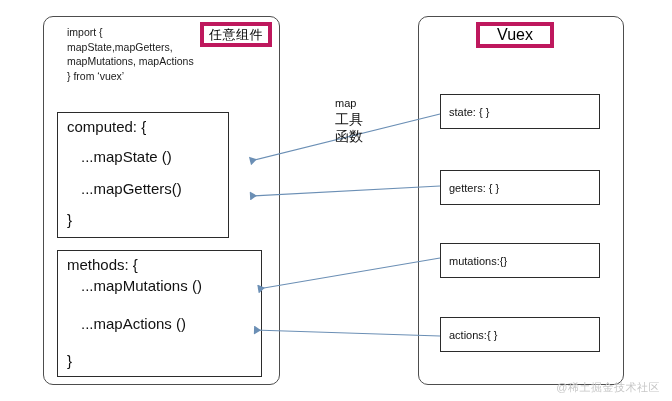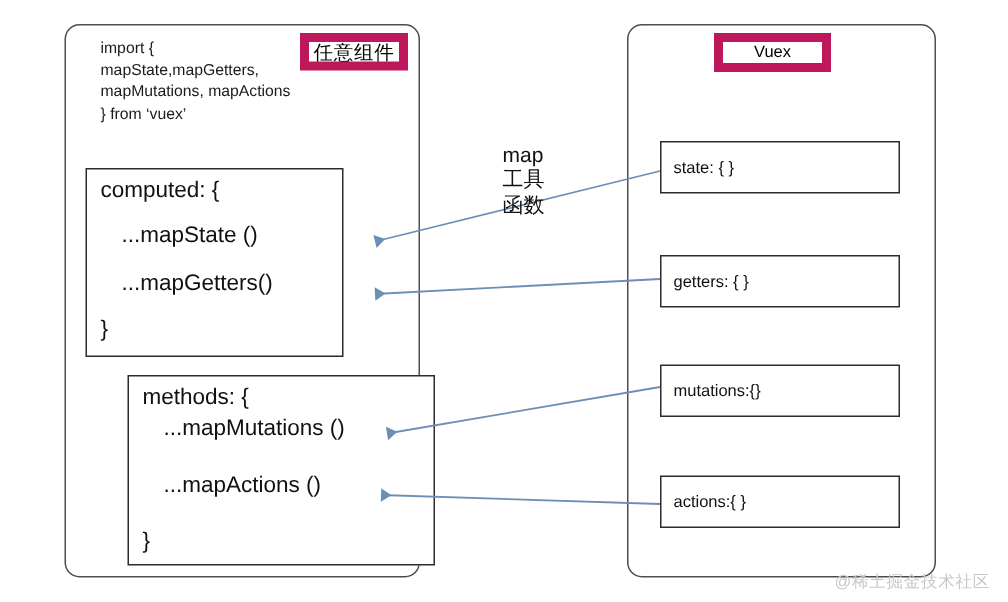--- a/index.html
+++ b/index.html
@@ -29,21 +29,21 @@
     box-sizing: border-box;
   }
   .box {
     position: absolute;
     border: 1px solid #2b2b2b;
     background: #ffffff;
     box-sizing: border-box;
   }
   .tag-box {
     position: absolute;
-    border: 6px solid #be185d;
+    border: 4px solid #be185d;
     background: #ffffff;
     box-sizing: border-box;
     display: flex;
     align-items: center;
     justify-content: center;
   }
 
   
   #component-panel { left: 43px; top: 16px; width: 237px; height: 369px; }
 
@@ -58,41 +58,41 @@
     left: 57px; top: 25px;
     width: 175px;
     font-size: 10.5px;
     line-height: 14.5px;
     color: #1a1a1a;
     white-space: pre-line;
     margin-left: 10px;
   }
 
   #computed-box { left: 57px; top: 112px; width: 172px; height: 126px; }
-  #methods-box  { left: 57px; top: 250px; width: 205px; height: 127px; margin-left: 28px; }
+  #methods-box  { left: 57px; top: 250px; width: 205px; height: 127px; }
 
   .code-block {
     padding: 6px 0 0 9px;
     font-size: 15px;
     color: #111111;
   }
   .code-line { line-height: 1.05; margin: 0; white-space: pre; }
   .code-line.head   { margin-bottom: 14px; }
   .code-line.indent { padding-left: 14px; margin-bottom: 16px; }
   .code-line.tail   { margin-bottom: 0; }
 
   #methods-box .code-line.head   { margin-bottom: 5px; }
   #methods-box .code-line.indent { margin-bottom: 22px; }
 
   
   #vuex-panel { left: 418px; top: 16px; width: 206px; height: 369px; }
 
   #vuex-tag {
     left: 476px; top: 22px; width: 78px; height: 26px;
-    font-size: 11px;
+    font-size: 16px;
   }
 
   .store-box {
     left: 440px;
     width: 160px;
     height: 35px;
     display: flex;
     align-items: center;
     padding-left: 8px;
     font-size: 11px;
@@ -105,21 +105,21 @@
 
   
   #map-label {
     position: absolute;
     left: 335px; top: 96px;
     width: 60px;
     text-align: left;
     color: #111111;
     z-index: 4;
   }
-  #map-label .lat  { font-size: 14px; line-height: 15px; display: block; }
+  #map-label .lat  { font-size: 11px; line-height: 15px; display: block; }
   #map-label .cjk  { font-size: 14px; line-height: 17px; display: block; }
 
   
   #arrow-layer {
     position: absolute;
     left: 0; top: 0;
     width: 672px; height: 401px;
     pointer-events: none;
     z-index: 2;
   }

